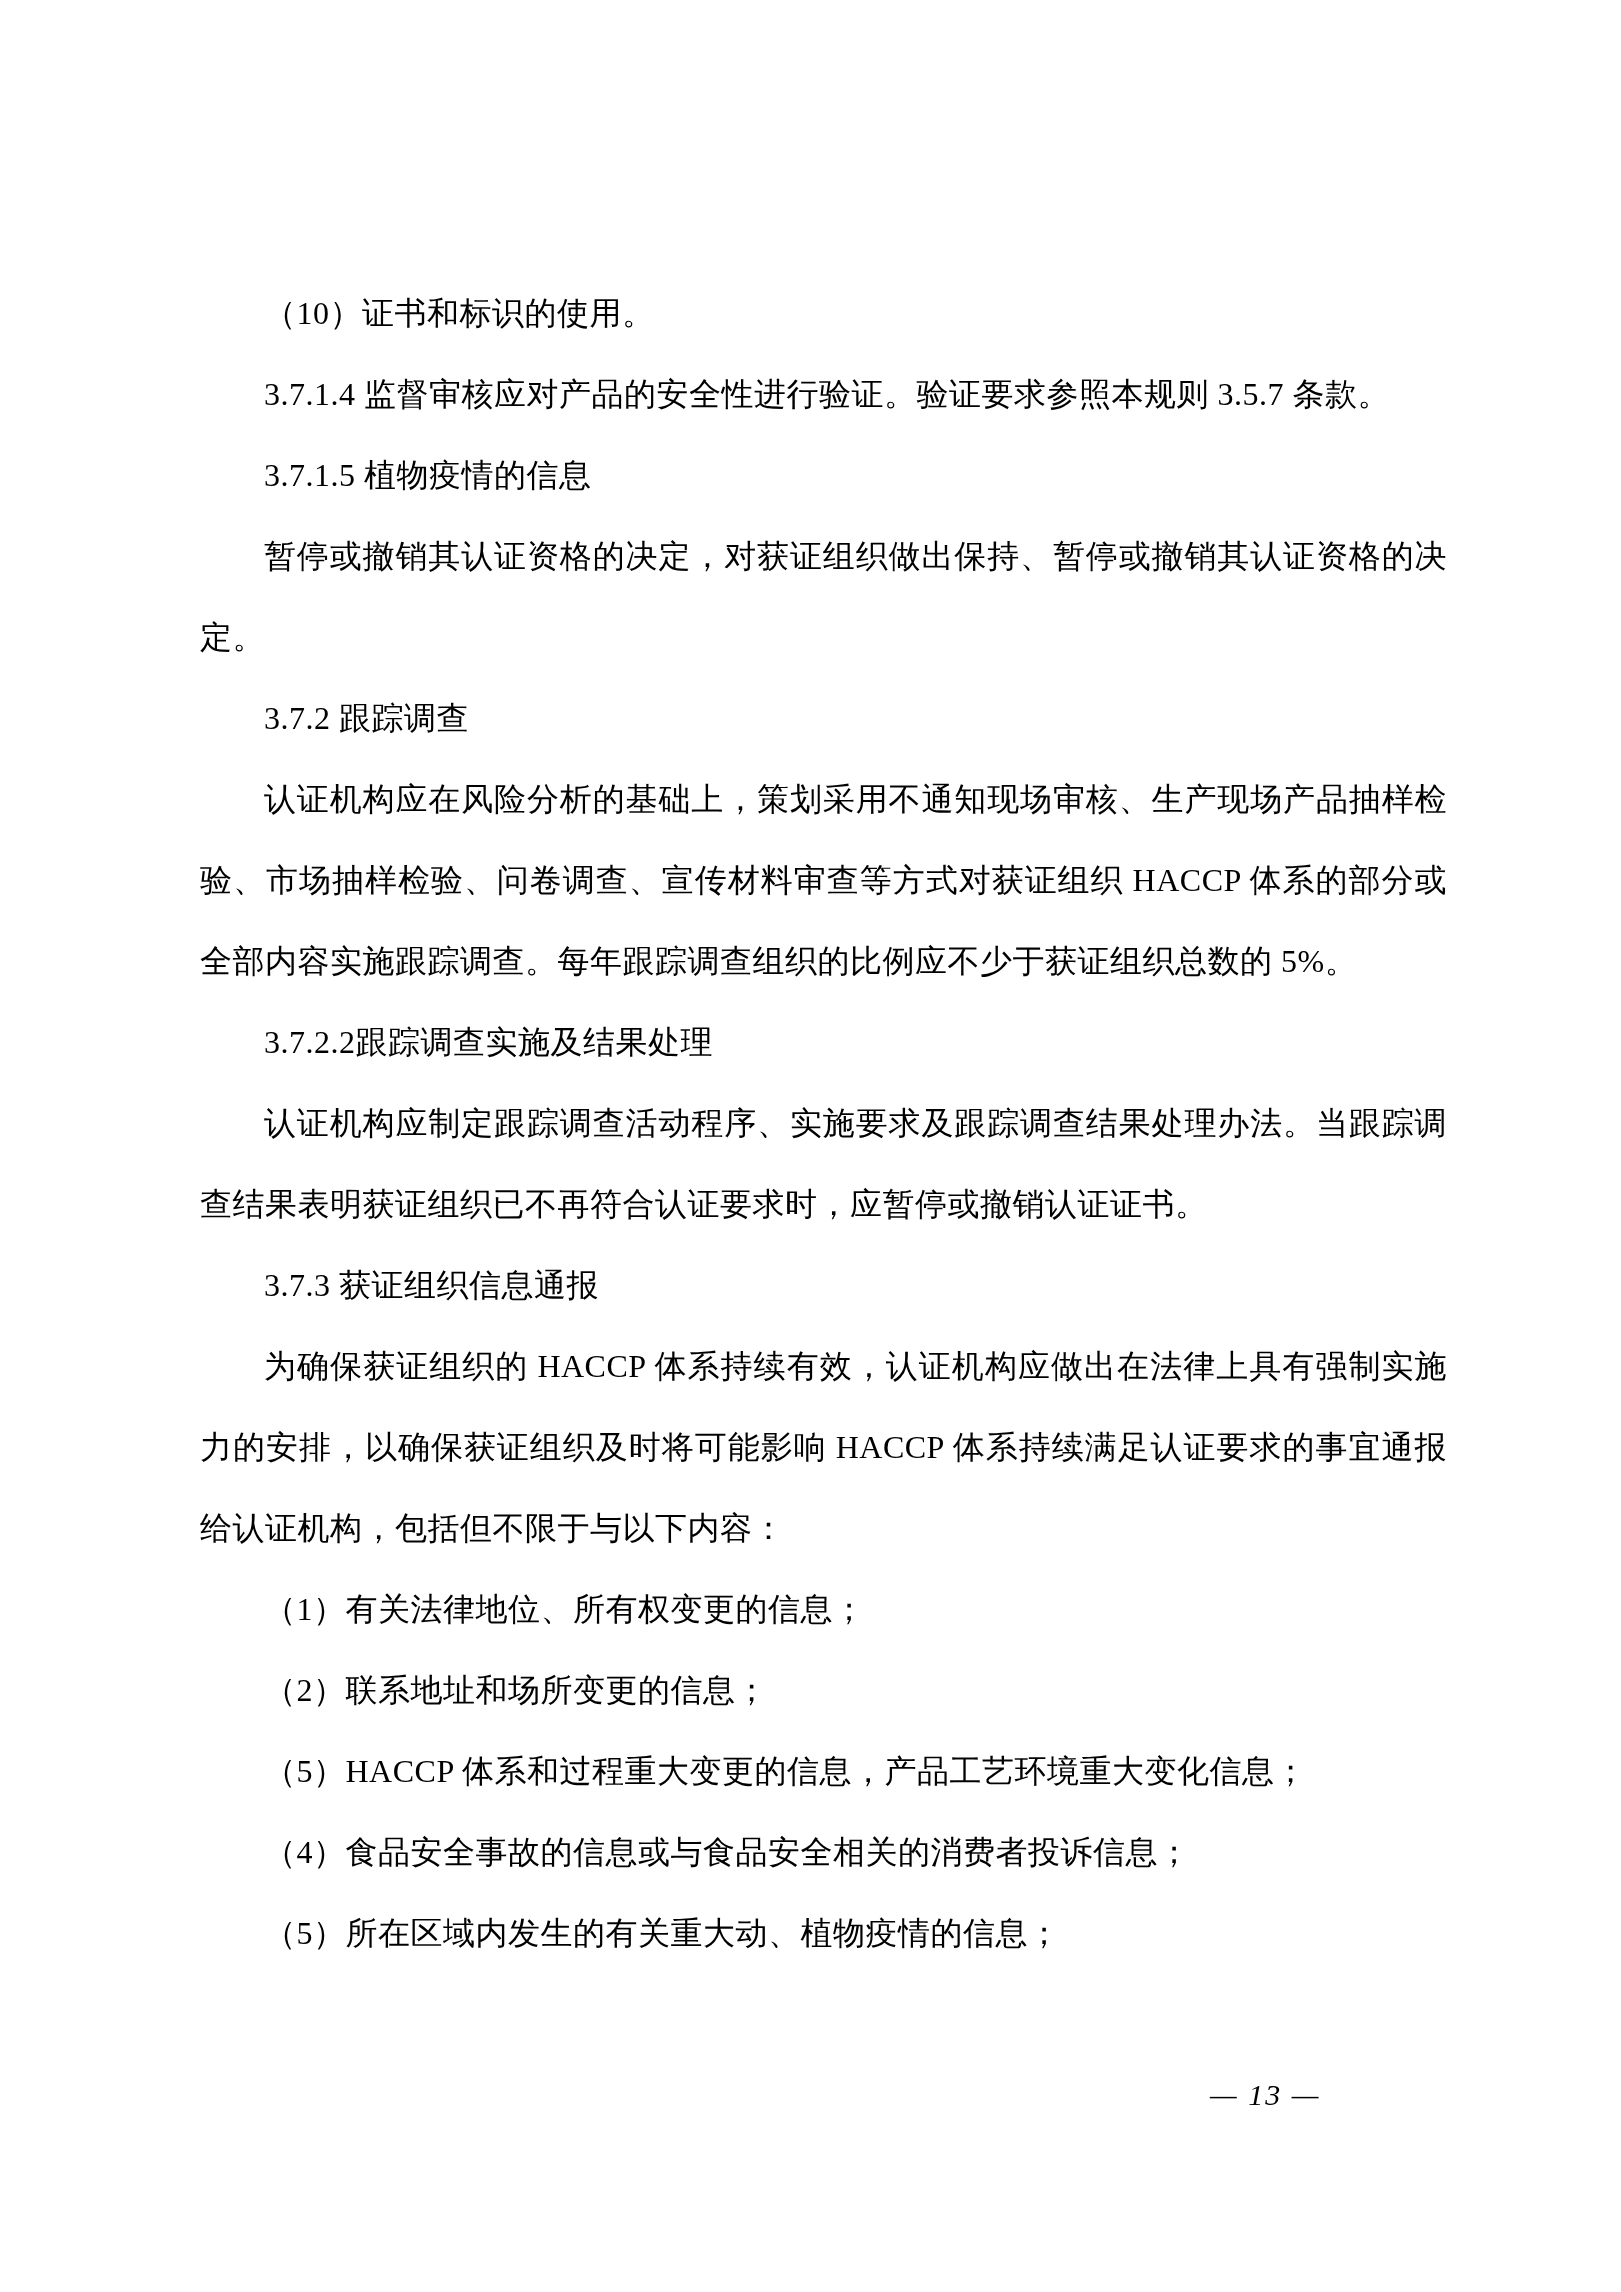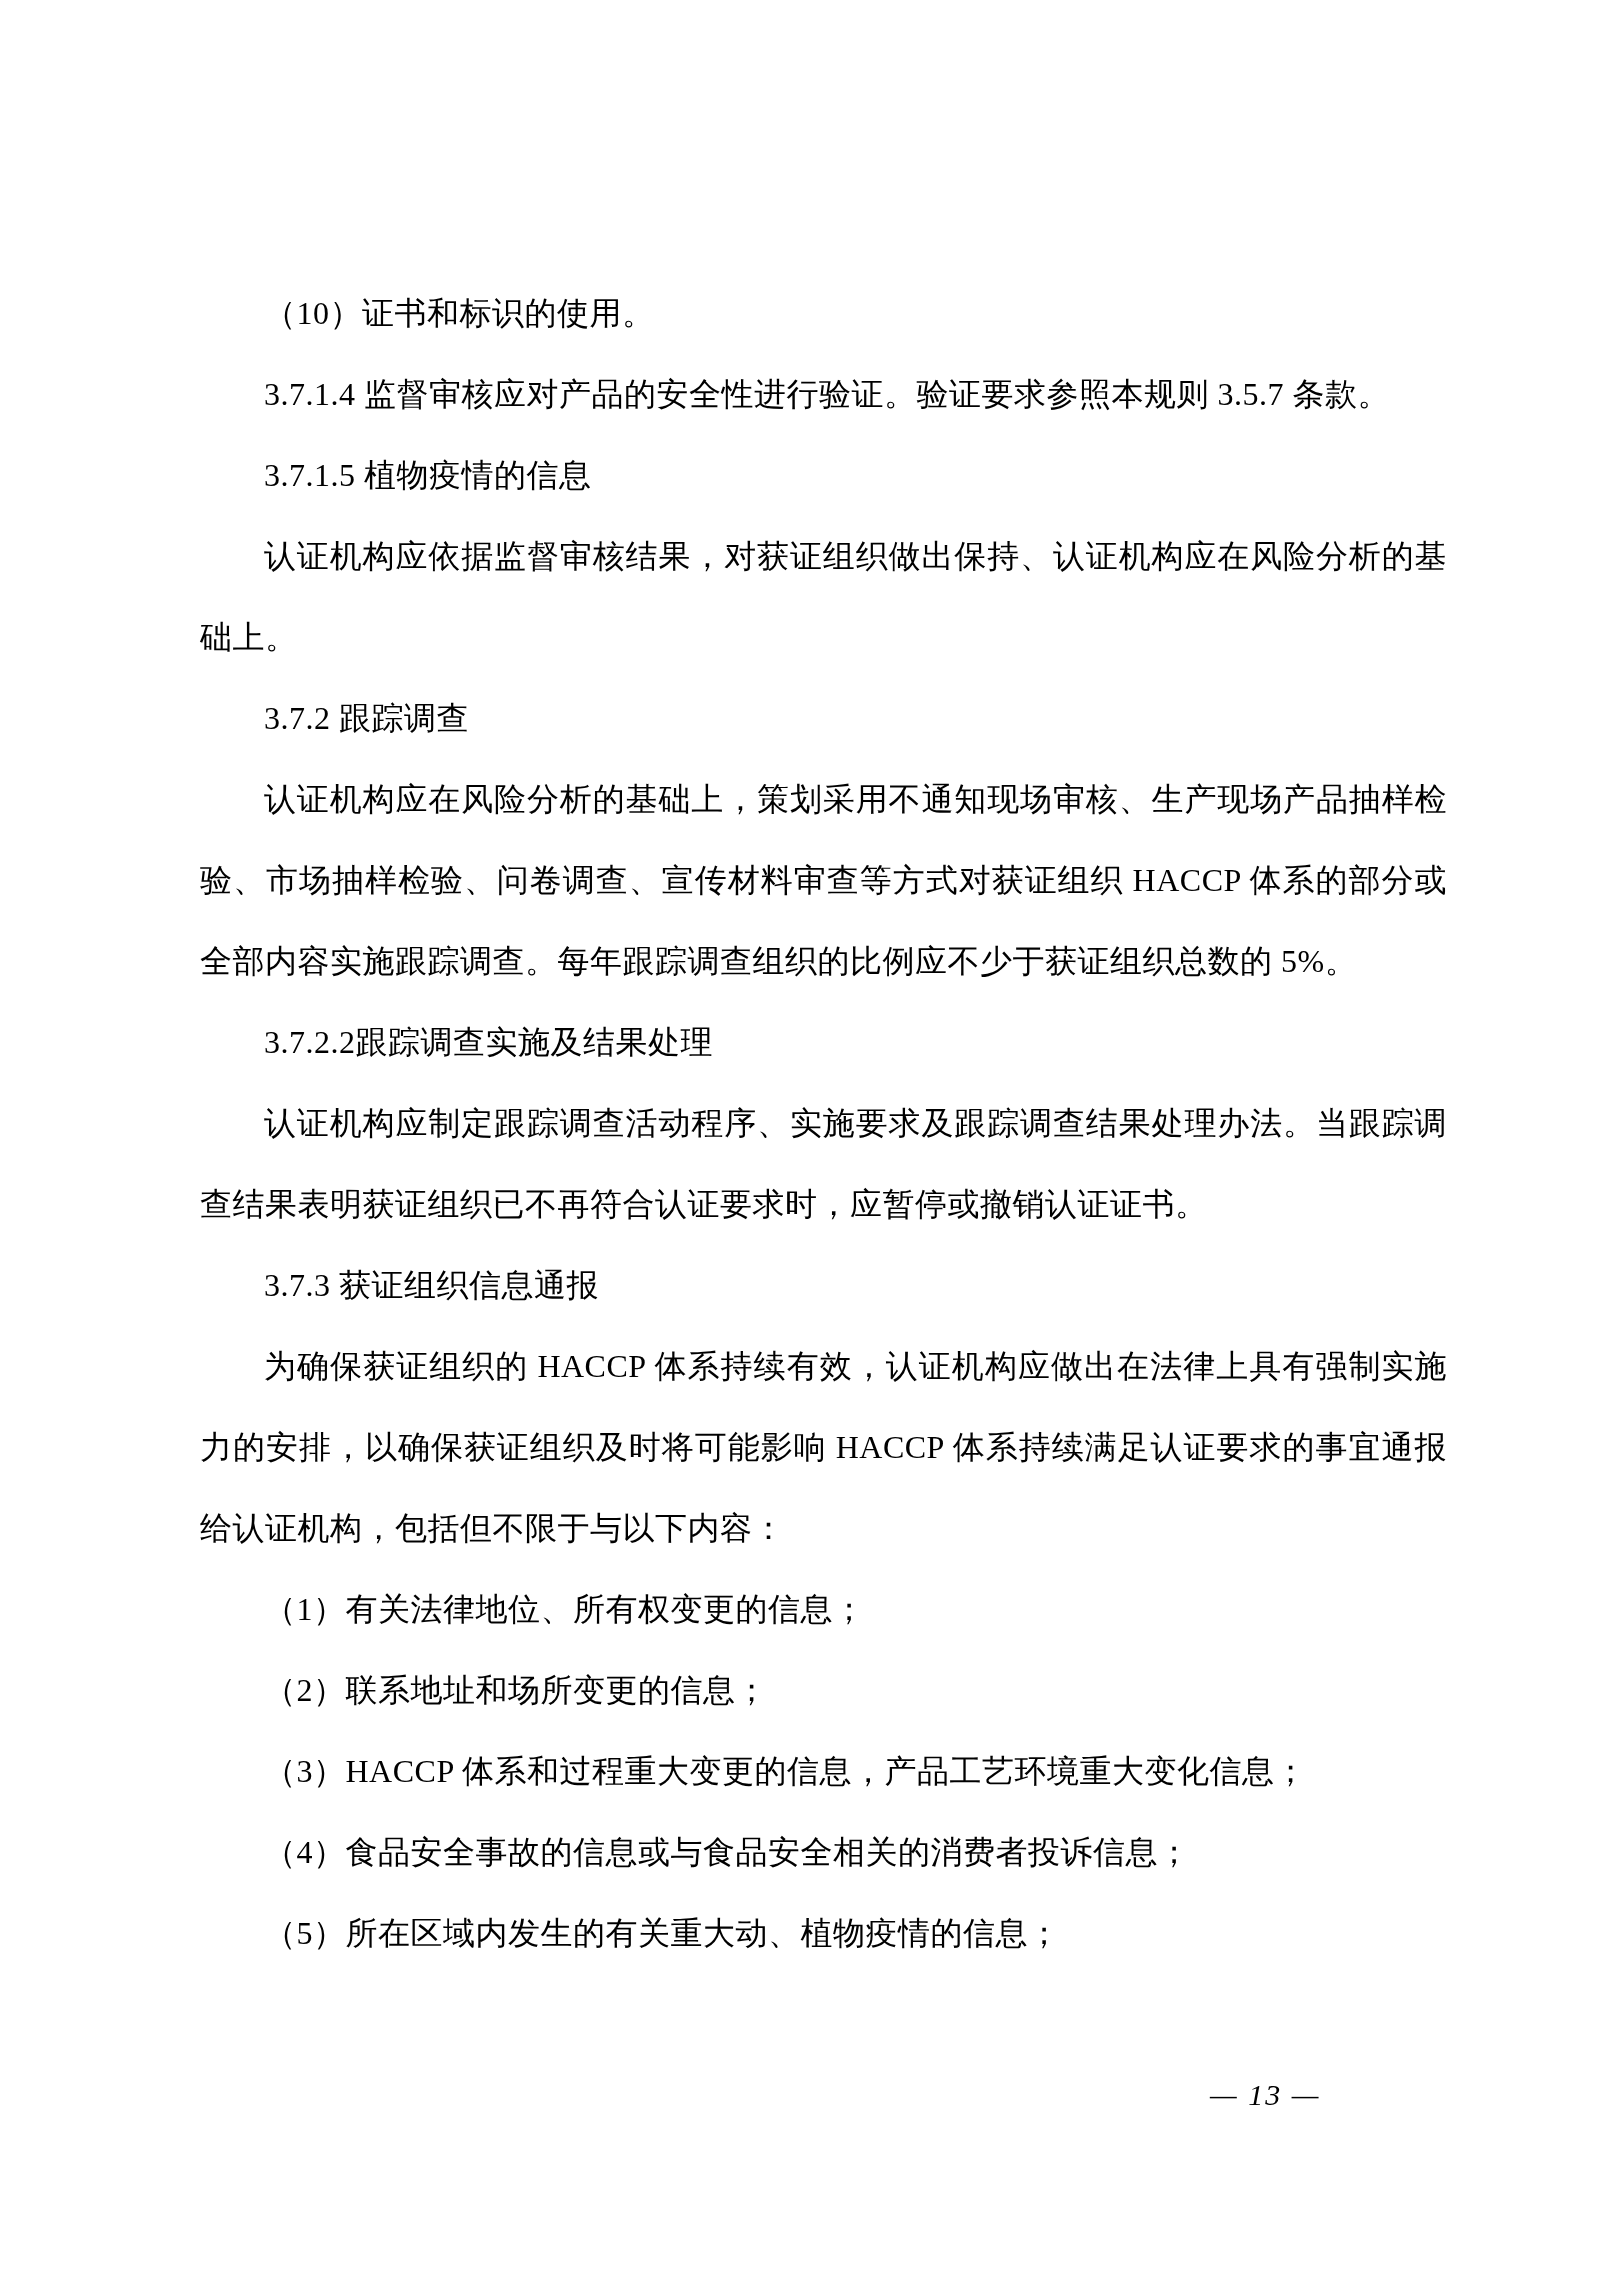--- a/index.html
+++ b/index.html
@@ -43,28 +43,28 @@
   }
 </style>
 </head>
 <body>
 
 <div class="page">
   <div class="content">
     <p>（10）证书和标识的使用。</p>
     <p>3.7.1.4 监督审核应对产品的安全性进行验证。验证要求参照本规则 3.5.7 条款。</p>
     <p>3.7.1.5 植物疫情的信息</p>
-    <p>认证机构应依据监督审核结果，对获证组织做出保持、认证机构应在风险分析的基础上。</p>
+    <p>暂停或撤销其认证资格的决定，对获证组织做出保持、暂停或撤销其认证资格的决定。</p>
     <p>3.7.2 跟踪调查</p>
     <p>认证机构应在风险分析的基础上，策划采用不通知现场审核、生产现场产品抽样检验、市场抽样检验、问卷调查、宣传材料审查等方式对获证组织 HACCP 体系的部分或全部内容实施跟踪调查。每年跟踪调查组织的比例应不少于获证组织总数的 5%。</p>
     <p>3.7.2.2跟踪调查实施及结果处理</p>
     <p>认证机构应制定跟踪调查活动程序、实施要求及跟踪调查结果处理办法。当跟踪调查结果表明获证组织已不再符合认证要求时，应暂停或撤销认证证书。</p>
     <p>3.7.3 获证组织信息通报</p>
     <p>为确保获证组织的 HACCP 体系持续有效，认证机构应做出在法律上具有强制实施力的安排，以确保获证组织及时将可能影响 HACCP 体系持续满足认证要求的事宜通报给认证机构，包括但不限于与以下内容：</p>
     <p>（1）有关法律地位、所有权变更的信息；</p>
     <p>（2）联系地址和场所变更的信息；</p>
-    <p>（3）HACCP 体系和过程重大变更的信息，产品工艺环境重大变化信息；</p>
+    <p>（5）HACCP 体系和过程重大变更的信息，产品工艺环境重大变化信息；</p>
     <p>（4）食品安全事故的信息或与食品安全相关的消费者投诉信息；</p>
     <p>（5）所在区域内发生的有关重大动、植物疫情的信息；</p>
   </div>
   <div class="page-number">— 13 —</div>
 </div>
 
 
 </body></html>

